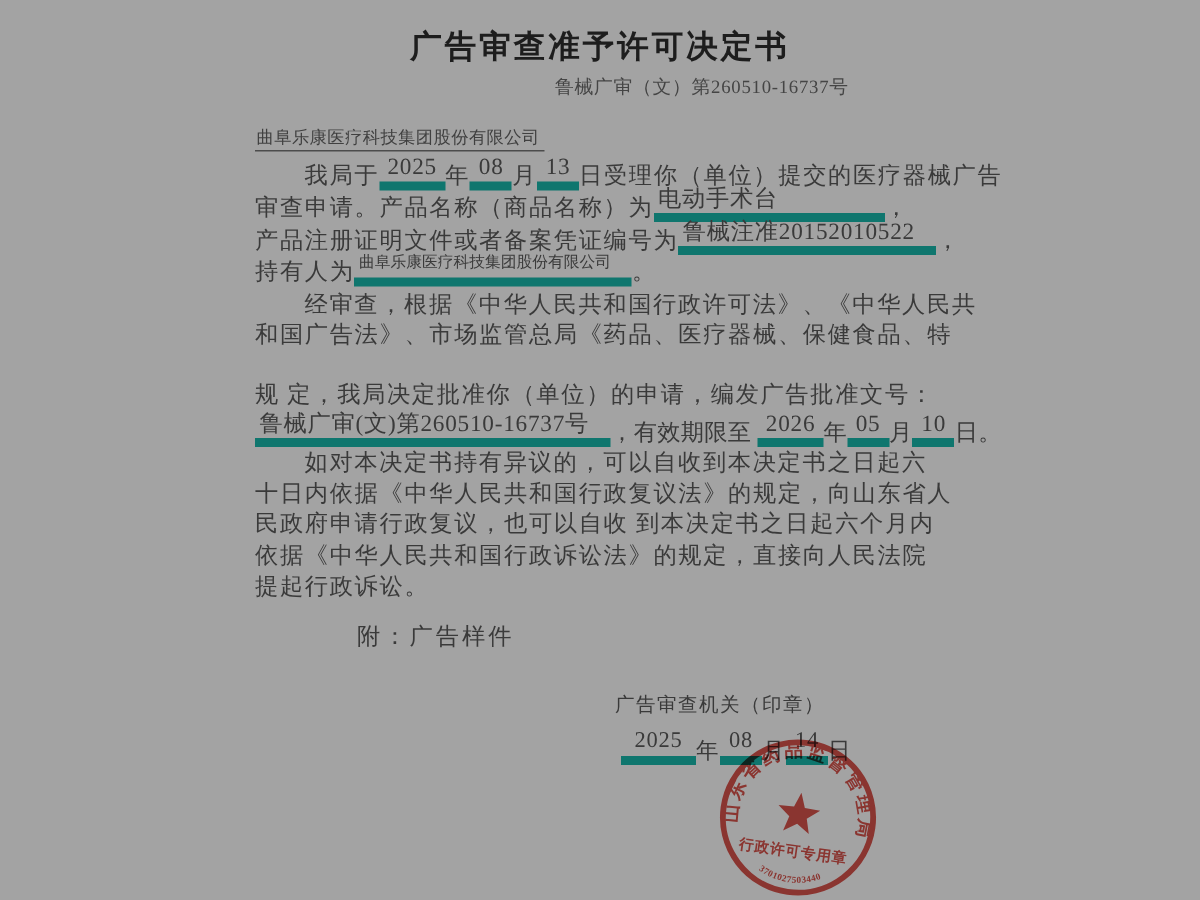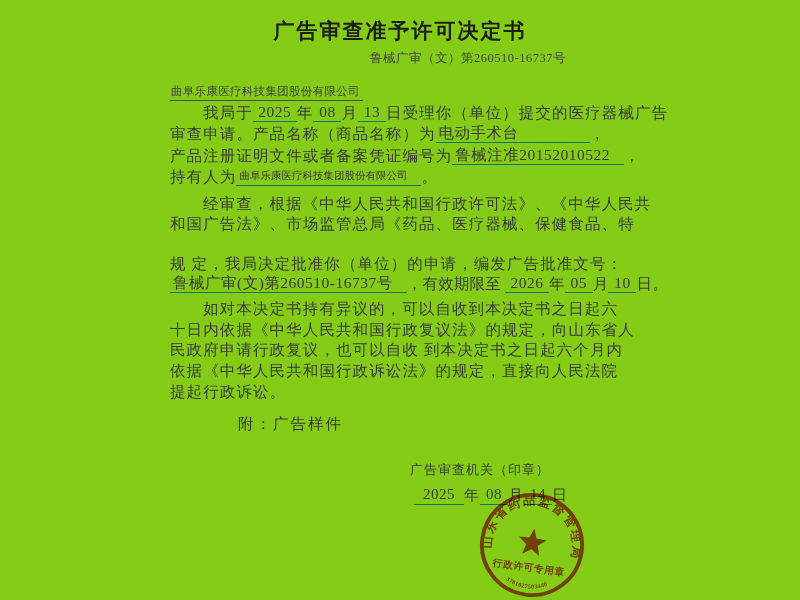--- a/index.html
+++ b/index.html
@@ -1,17 +1,17 @@
 <!DOCTYPE html>
 <html><head>
 <meta charset="utf-8">
 <style>
   html,body { margin:0; padding:0; background:#ffffff; }
   .page {
-    position:relative; width:800px; height:600px; background:#84cc16;
+    position:relative; width:800px; height:600px; background:#a3a3a3;
     font-family:"Liberation Serif","DejaVu Serif",serif;
     color:#3a3a3a; overflow:hidden;
   }
   .title {
     position:absolute; top:17px; left:0; width:100%; margin:0;
     text-align:center; font-size:21px; font-weight:bold;
     letter-spacing:2px; color:#1d1d1d;
   }
   .docno {
     position:absolute; top:50px; left:370px;
@@ -22,21 +22,21 @@
     font-size:11.5px; letter-spacing:0.3px;
     border-bottom:1px solid #4c4c4c; padding:0 3px 1px 1px; color:#404040;
   }
   .line {
     position:absolute; left:170px; font-size:15.5px;
     letter-spacing:1.1px; white-space:nowrap; line-height:19px;
   }
   .indent { padding-left:33px; }
   .tight { letter-spacing:0.2px; }
   .fld {
-    display:inline-block; border-bottom:1px solid #0f766e;
+    display:inline-block; border-bottom:6px solid #0f766e;
     text-align:center; vertical-align:bottom; line-height:17px;
     letter-spacing:0.5px; padding:0 1px 1px 1px;
   }
   .fld.left { text-align:left; padding-left:3px; }
   .w-y4 { width:42px; } .w-m2 { width:26px; } .w-sy { width:48px; }
   .w-product { width:150px; }
   .pad-r { padding-right:14px; }
   .small-in { font-size:10.5px; letter-spacing:0; }
   .attach { position:absolute; left:218px; top:414px; font-size:15.5px; letter-spacing:2px;margin-left:20px; }
   .sig-authority { position:absolute; left:410px; top:461px; font-size:13px; letter-spacing:1px; }

